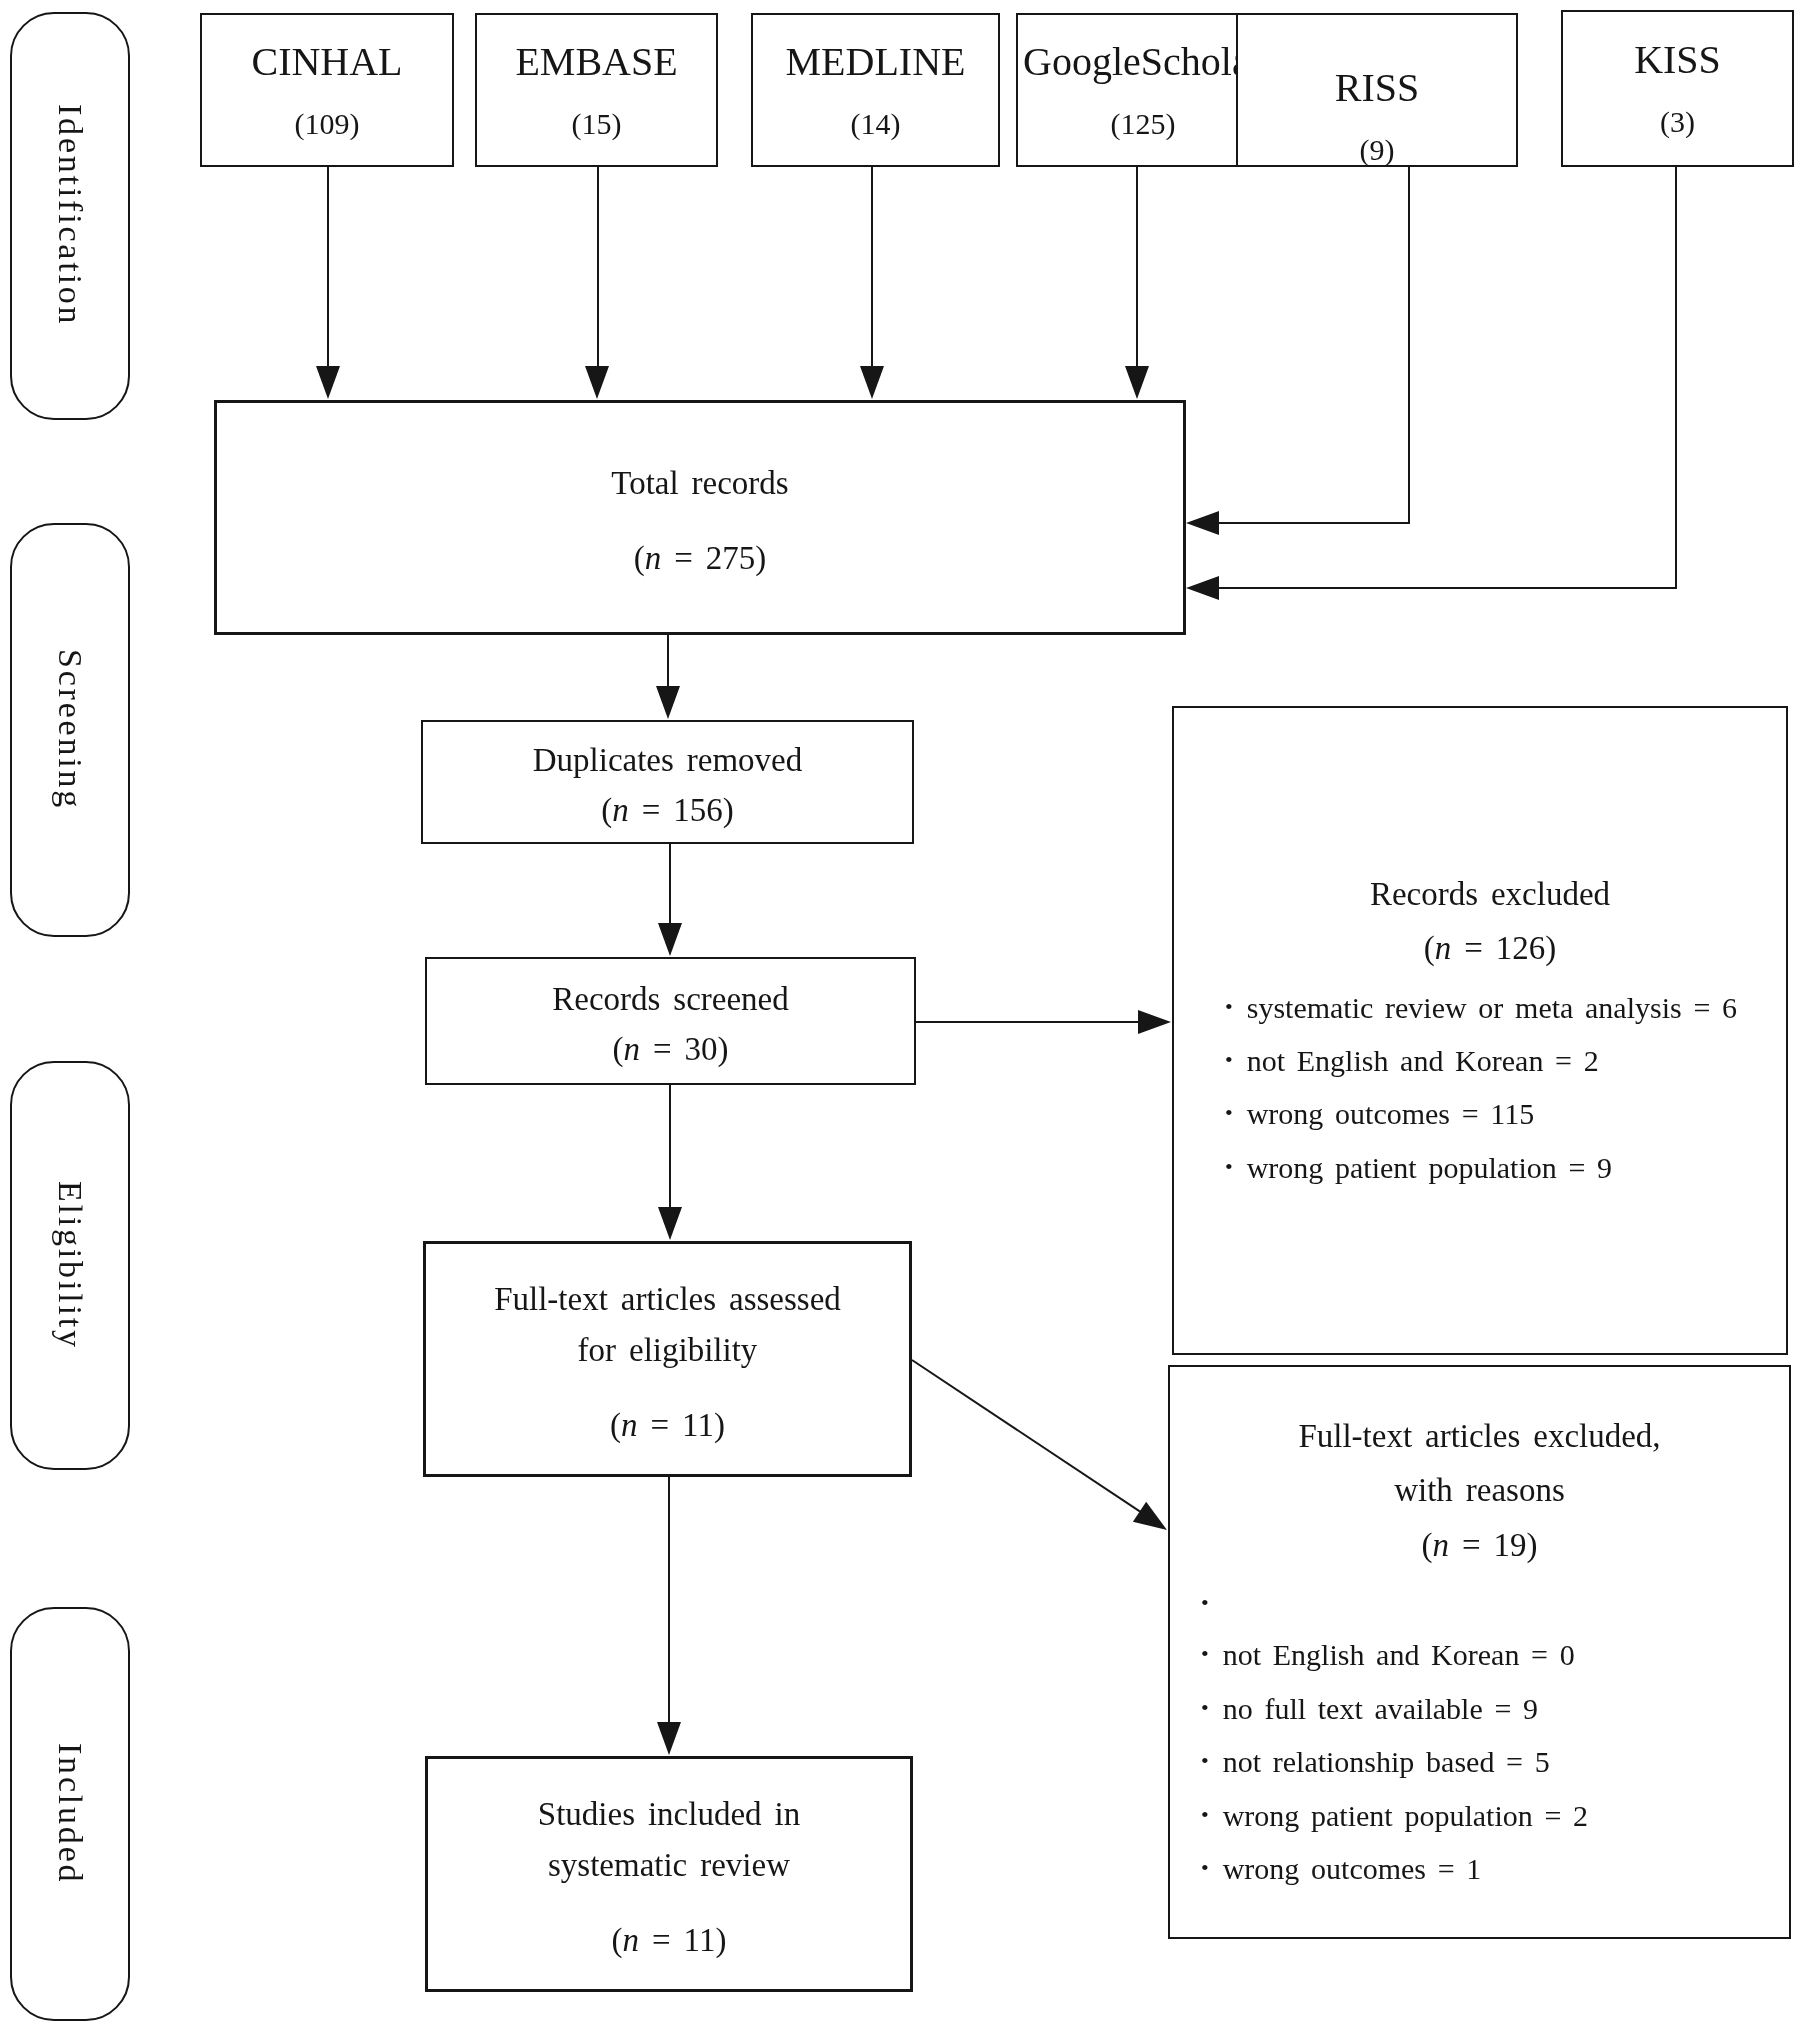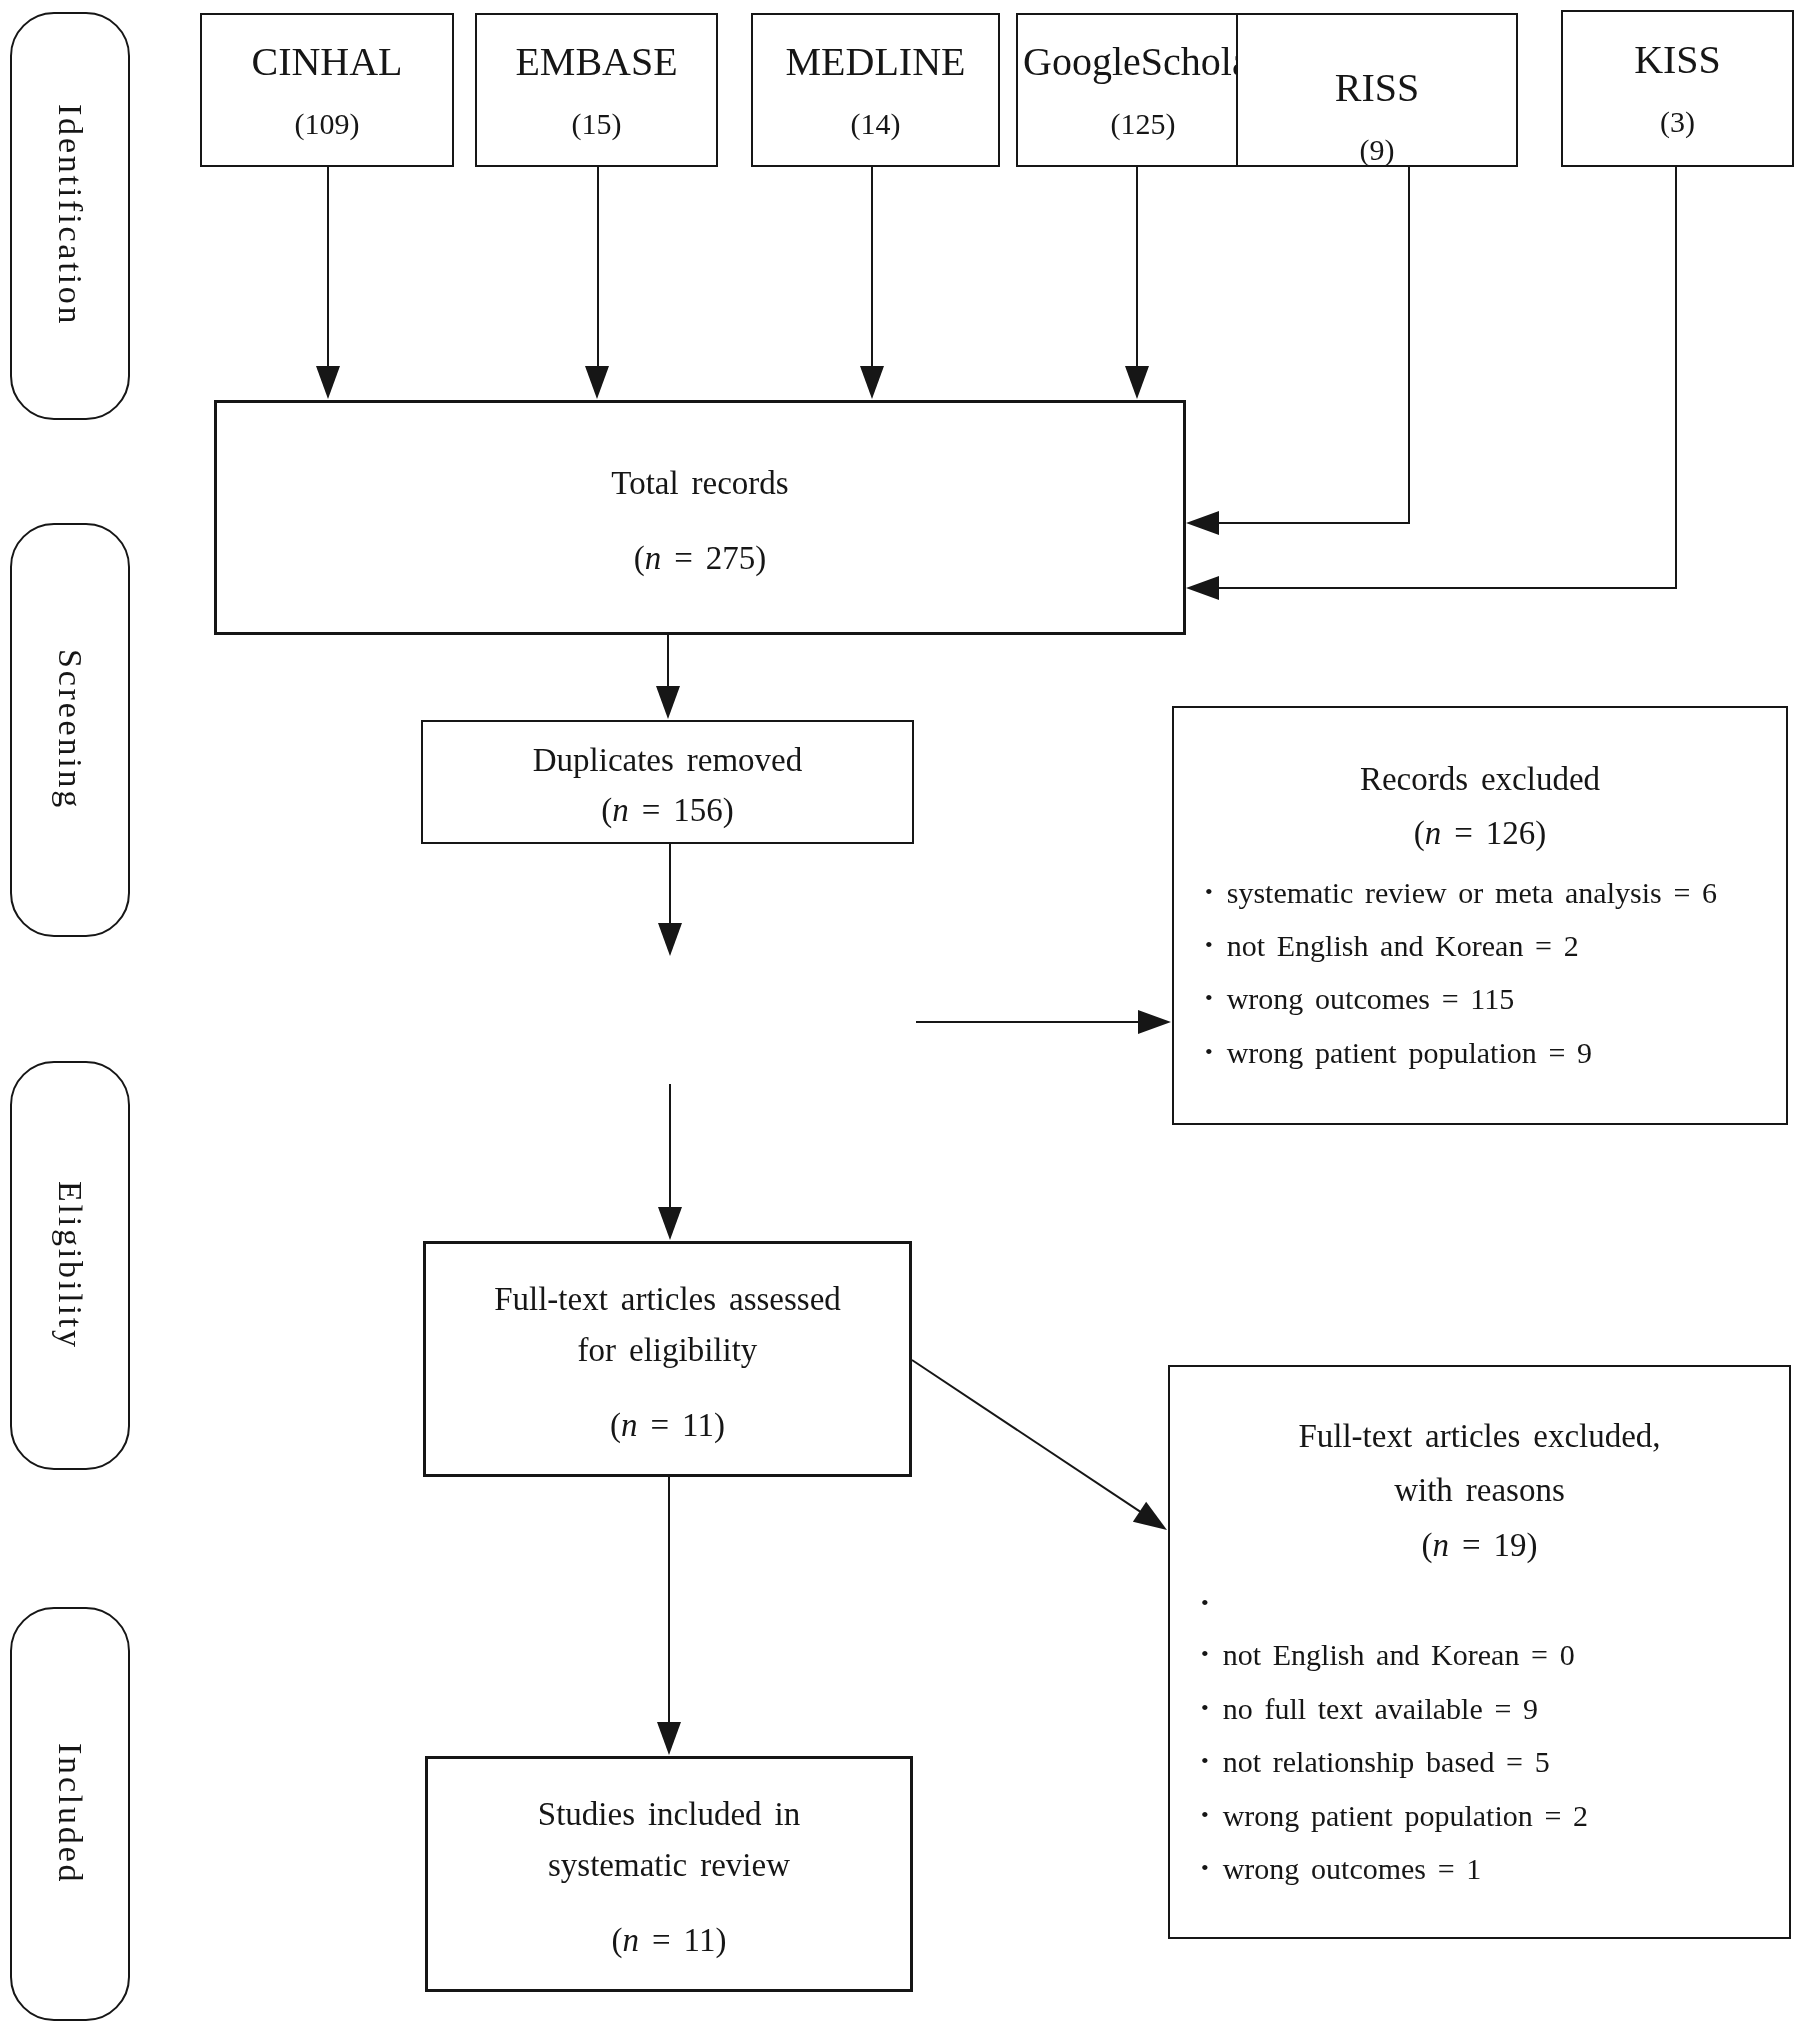--- a/index.html
+++ b/index.html
@@ -77,34 +77,38 @@
   <div class="box" style="left:214px;top:400px;width:972px;height:235px;border-width:3.7px;">
     <div class="ntitle">Total records</div>
     <div class="nline"><span>(</span><span class="it">n</span><span> = </span><span>275</span><span>)</span></div>
   </div>
 
   <div class="box" style="left:421px;top:720px;width:493px;height:124px;">
     <div class="ntitle">Duplicates removed</div>
     <div class="nline" style="margin-top:6.5px;"><span>(</span><span class="it">n</span><span> = </span><span>156</span><span>)</span></div>
   </div>
 
+  <div class="box" style="left:425px;top:957px;width:491px;height:128px;">
+    <div class="ntitle">Records screened</div>
+    <div class="nline" style="margin-top:6.5px;"><span>(</span><span class="it">n</span><span> = </span><span>30</span><span>)</span></div>
+  </div>
 
   <div class="box" style="left:423px;top:1241px;width:489px;height:236px;border-width:3.3px;">
     <div class="ntitle">Full-text articles assessed</div>
     <div class="ntitle">for eligibility</div>
     <div class="nline"><span>(</span><span class="it">n</span><span> = </span><span>11</span><span>)</span></div>
   </div>
 
   <div class="box" style="left:425px;top:1756px;width:488px;height:236px;border-width:3.3px;">
     <div class="ntitle">Studies included in</div>
     <div class="ntitle">systematic review</div>
     <div class="nline"><span>(</span><span class="it">n</span><span> = </span><span>11</span><span>)</span></div>
   </div>
 
-  <div class="box" style="left:1172px;top:706px;width:616px;height:419px;">
+  <div class="box" style="left:1172px;top:706px;width:616px;height:649px;padding-left:20px;">
     <div class="excl-title">Records excluded</div>
     <div class="excl-n"><span>(</span><span class="it">n</span><span> = </span><span>126</span><span>)</span></div>
     <ul class="reasons">
       <li>
           <span class="dot">•</span>
           <span>systematic review or meta analysis = 6</span>
         </li>
       <li>
           <span class="dot">•</span>
           <span>not English and Korean = 2</span>

